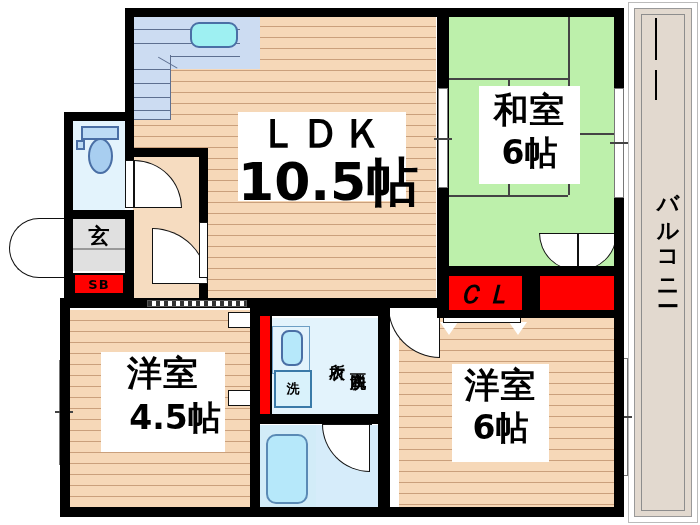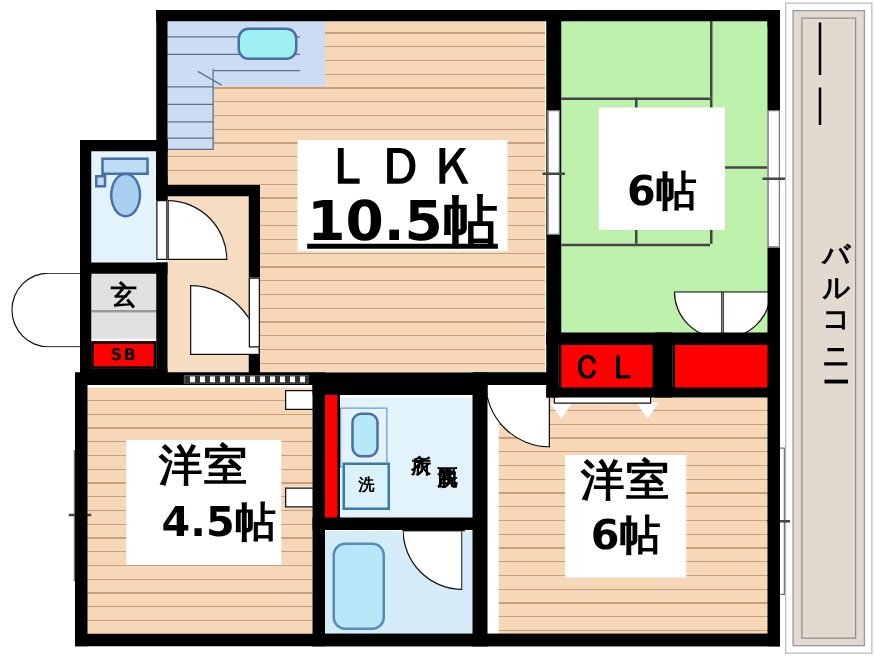--- a/index.html
+++ b/index.html
@@ -38,24 +38,24 @@
   .lbl{
     position:absolute;
     color:#000;
     font-weight:bold;
     line-height:1.02;
     text-align:center;
     white-space:pre;
     letter-spacing:0px;
   }
   .ldk-t{font-size:40px;letter-spacing:2px;}
-  .ldk-n{font-size:44px;text-decoration:underline;}
+  .ldk-n{font-size:52px;}
   .room-t{font-size:35px;letter-spacing:1px;}
   .room-n{font-size:33px;}
-  .cl-t{font-size:26px;letter-spacing:3px;}
+  .cl-t{font-size:26px;letter-spacing:3px;font-style:italic;}
   .sb-t{font-size:13px;letter-spacing:1px;}
   .gen-t{font-size:21px;}
   .sen-t{font-size:13px;}
   .wash-t{font-size:16px;line-height:1.0;writing-mode:vertical-rl;text-orientation:upright;}
   .bal-t{font-size:22px;writing-mode:vertical-rl;text-orientation:upright;letter-spacing:4px;font-weight:bold;}
 
   
   .sink{background:#9ef0f2;border:2px solid #4a6fa5;border-radius:9px;}
   .toiletbowl{background:#a8cef0;border:2px solid #4a6fa5;border-radius:50%;}
   .tank{background:#bddcf5;border:2px solid #4a6fa5;}
@@ -105,20 +105,21 @@
   <div class="abs tatami" style="left:449px;top:16px;width:168px;height:258px;"></div>
 
   <div class="abs" style="left:449px;top:78px;width:119px;height:1.5px;background:#444;"></div>
   <div class="abs" style="left:568px;top:16px;width:1.5px;height:62px;background:#444;"></div>
   <div class="abs" style="left:508px;top:78px;width:1.5px;height:117px;background:#444;"></div>
   <div class="abs" style="left:449px;top:195px;width:119px;height:1.5px;background:#444;"></div>
   <div class="abs" style="left:568px;top:133px;width:49px;height:1.5px;background:#444;"></div>
   <div class="abs" style="left:568px;top:78px;width:1.5px;height:117px;background:#444;"></div>
 
   <div class="abs whitelbl" style="left:479px;top:86px;width:101px;height:98px;"></div>
+  <div class="lbl room-t" style="left:479px;top:93px;width:101px;">和室</div>
   <div class="lbl room-n" style="left:479px;top:136px;width:101px;">6帖</div>
 
   <div class="abs" style="left:539px;top:233px;width:39px;height:38px;background:#fff;border:1.5px solid #111;border-radius:0 0 0 38px;"></div>
   <div class="abs" style="left:578px;top:233px;width:39px;height:38px;background:#fff;border:1.5px solid #111;border-radius:0 0 38px 0;"></div>
 
   <div class="abs tile" style="left:73px;top:120px;width:52px;height:90px;"></div>
   <div class="abs tank" style="left:81px;top:126px;width:38px;height:14px;"></div>
   <div class="abs toiletbowl" style="left:88px;top:138px;width:25px;height:36px;"></div>
   <div class="abs tank" style="left:76px;top:140px;width:9px;height:10px;"></div>
 

